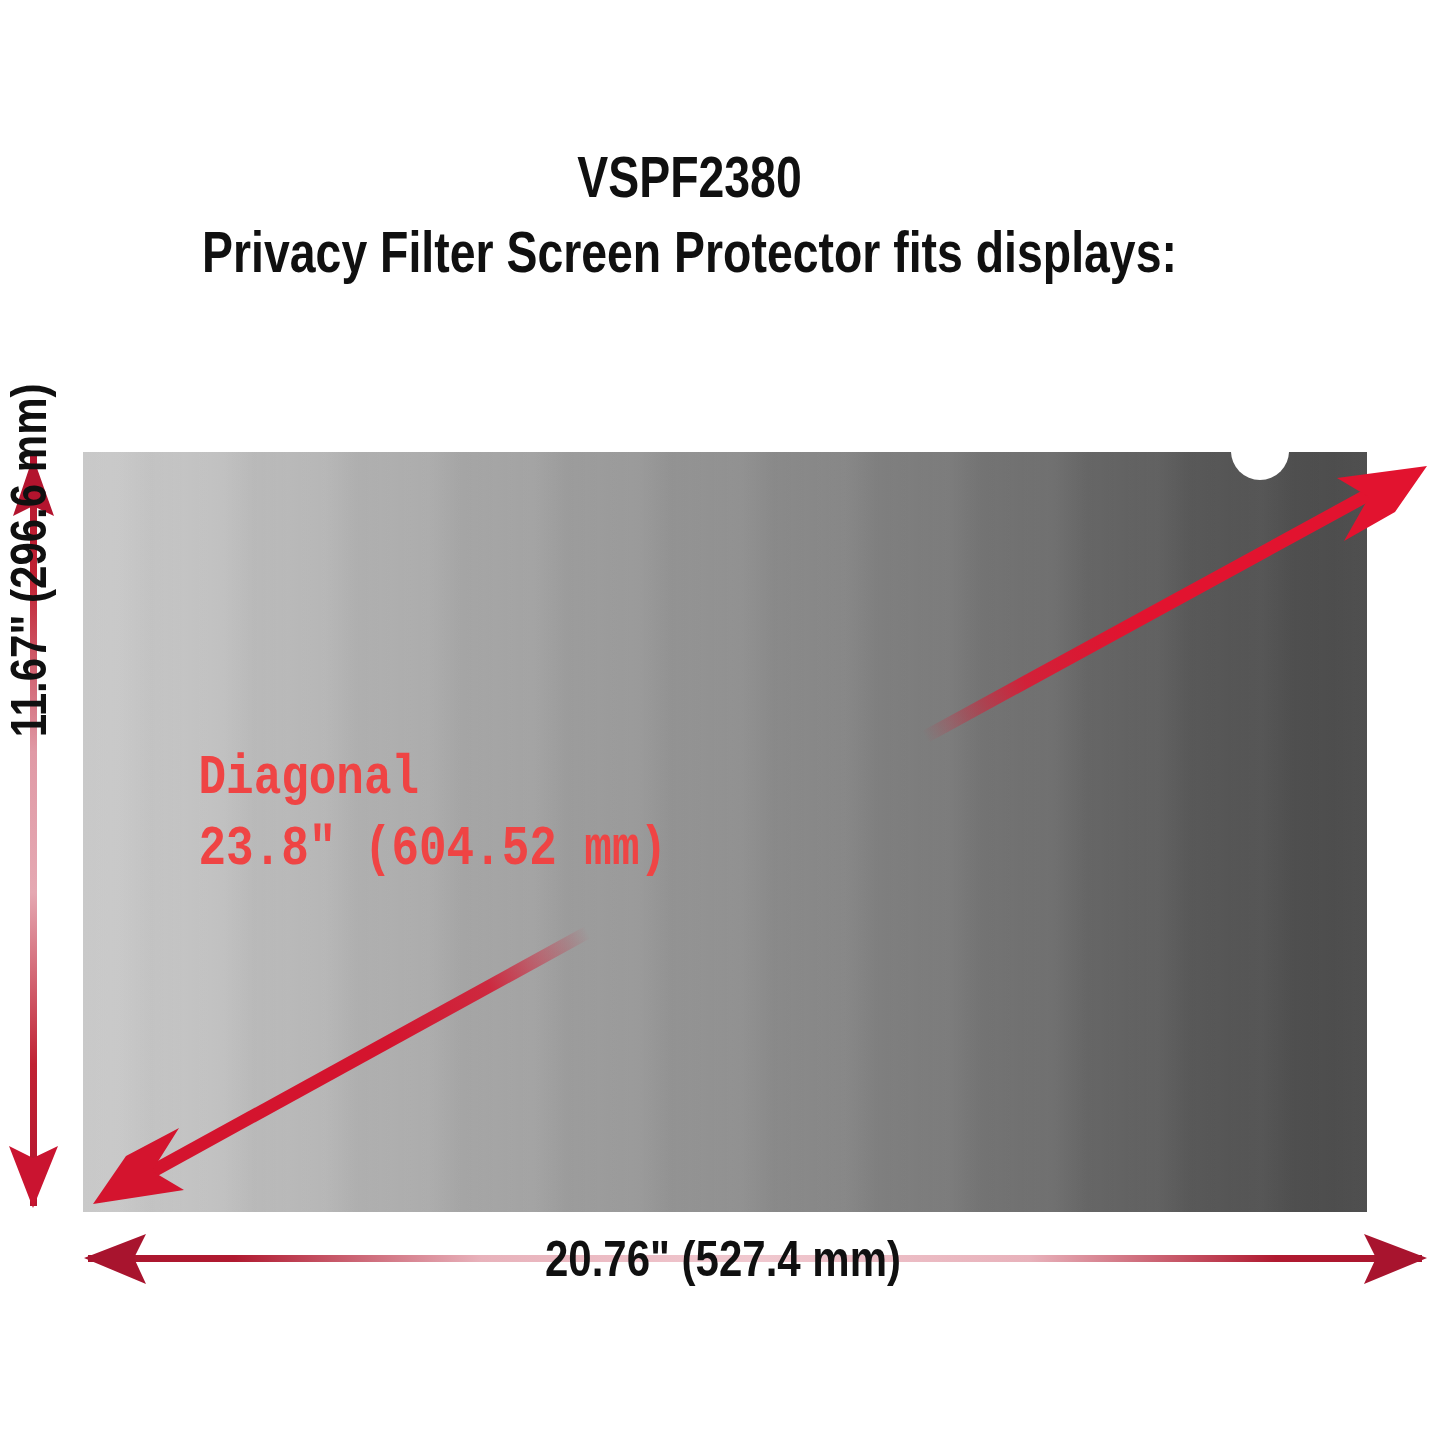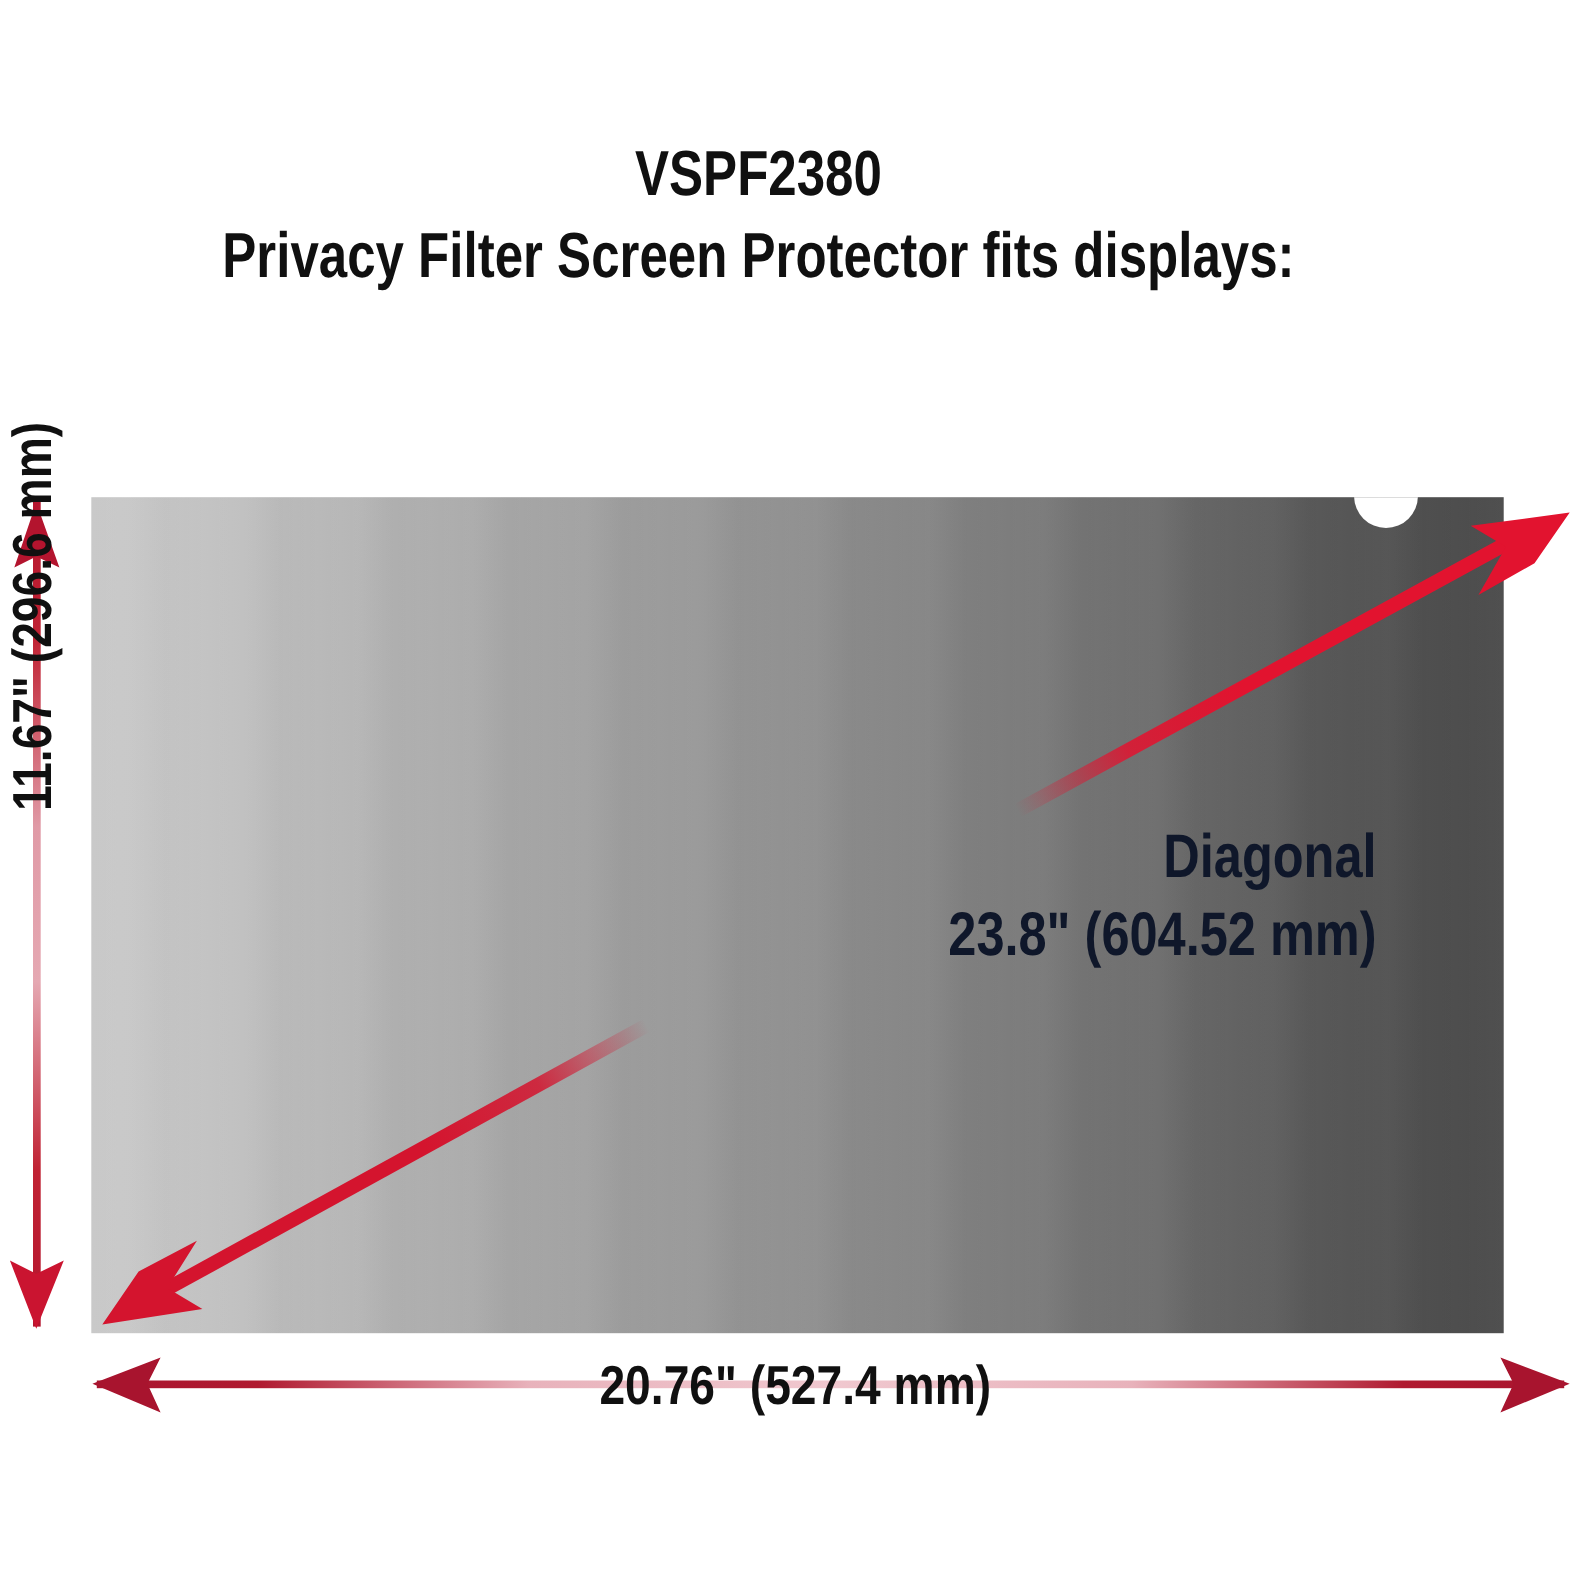--- a/index.html
+++ b/index.html
@@ -13,21 +13,21 @@
     position: relative;
     overflow: hidden;
     font-family: "Liberation Sans", sans-serif;
     -webkit-font-smoothing: antialiased;
   }
 
   
   #title-block {
     position: absolute;
     left: 0;
-    top: 126px;
+    top: 145px;
     width: 1379px;
     text-align: center;
   }
   .title-line {
     color: #101010;
     font-weight: bold;
     font-family: "Liberation Sans", sans-serif;
     transform: scaleX(0.80);
     transform-origin: center center;
     white-space: nowrap;
@@ -101,24 +101,24 @@
     height: 1445px;
     pointer-events: none;
   }
 
   
   #center-label {
     position: absolute;
     left: 83px;
     top: 748px;
     width: 1284px;
-    text-align: right;
-    color: #0f172a;
-    font-weight: bold;
-    font-family: Liberation Sans, sans-serif;
+    text-align: left;
+    color: #ef4444;
+    font-weight: bold;
+    font-family: Liberation Mono, monospace;
   }
   #center-label .cl-line {
     transform: scaleX(0.82);
     transform-origin: center center;
     white-space: nowrap;
   }
   #label-diagonal {
     font-size: 56px;
     line-height: 60px;
   }

